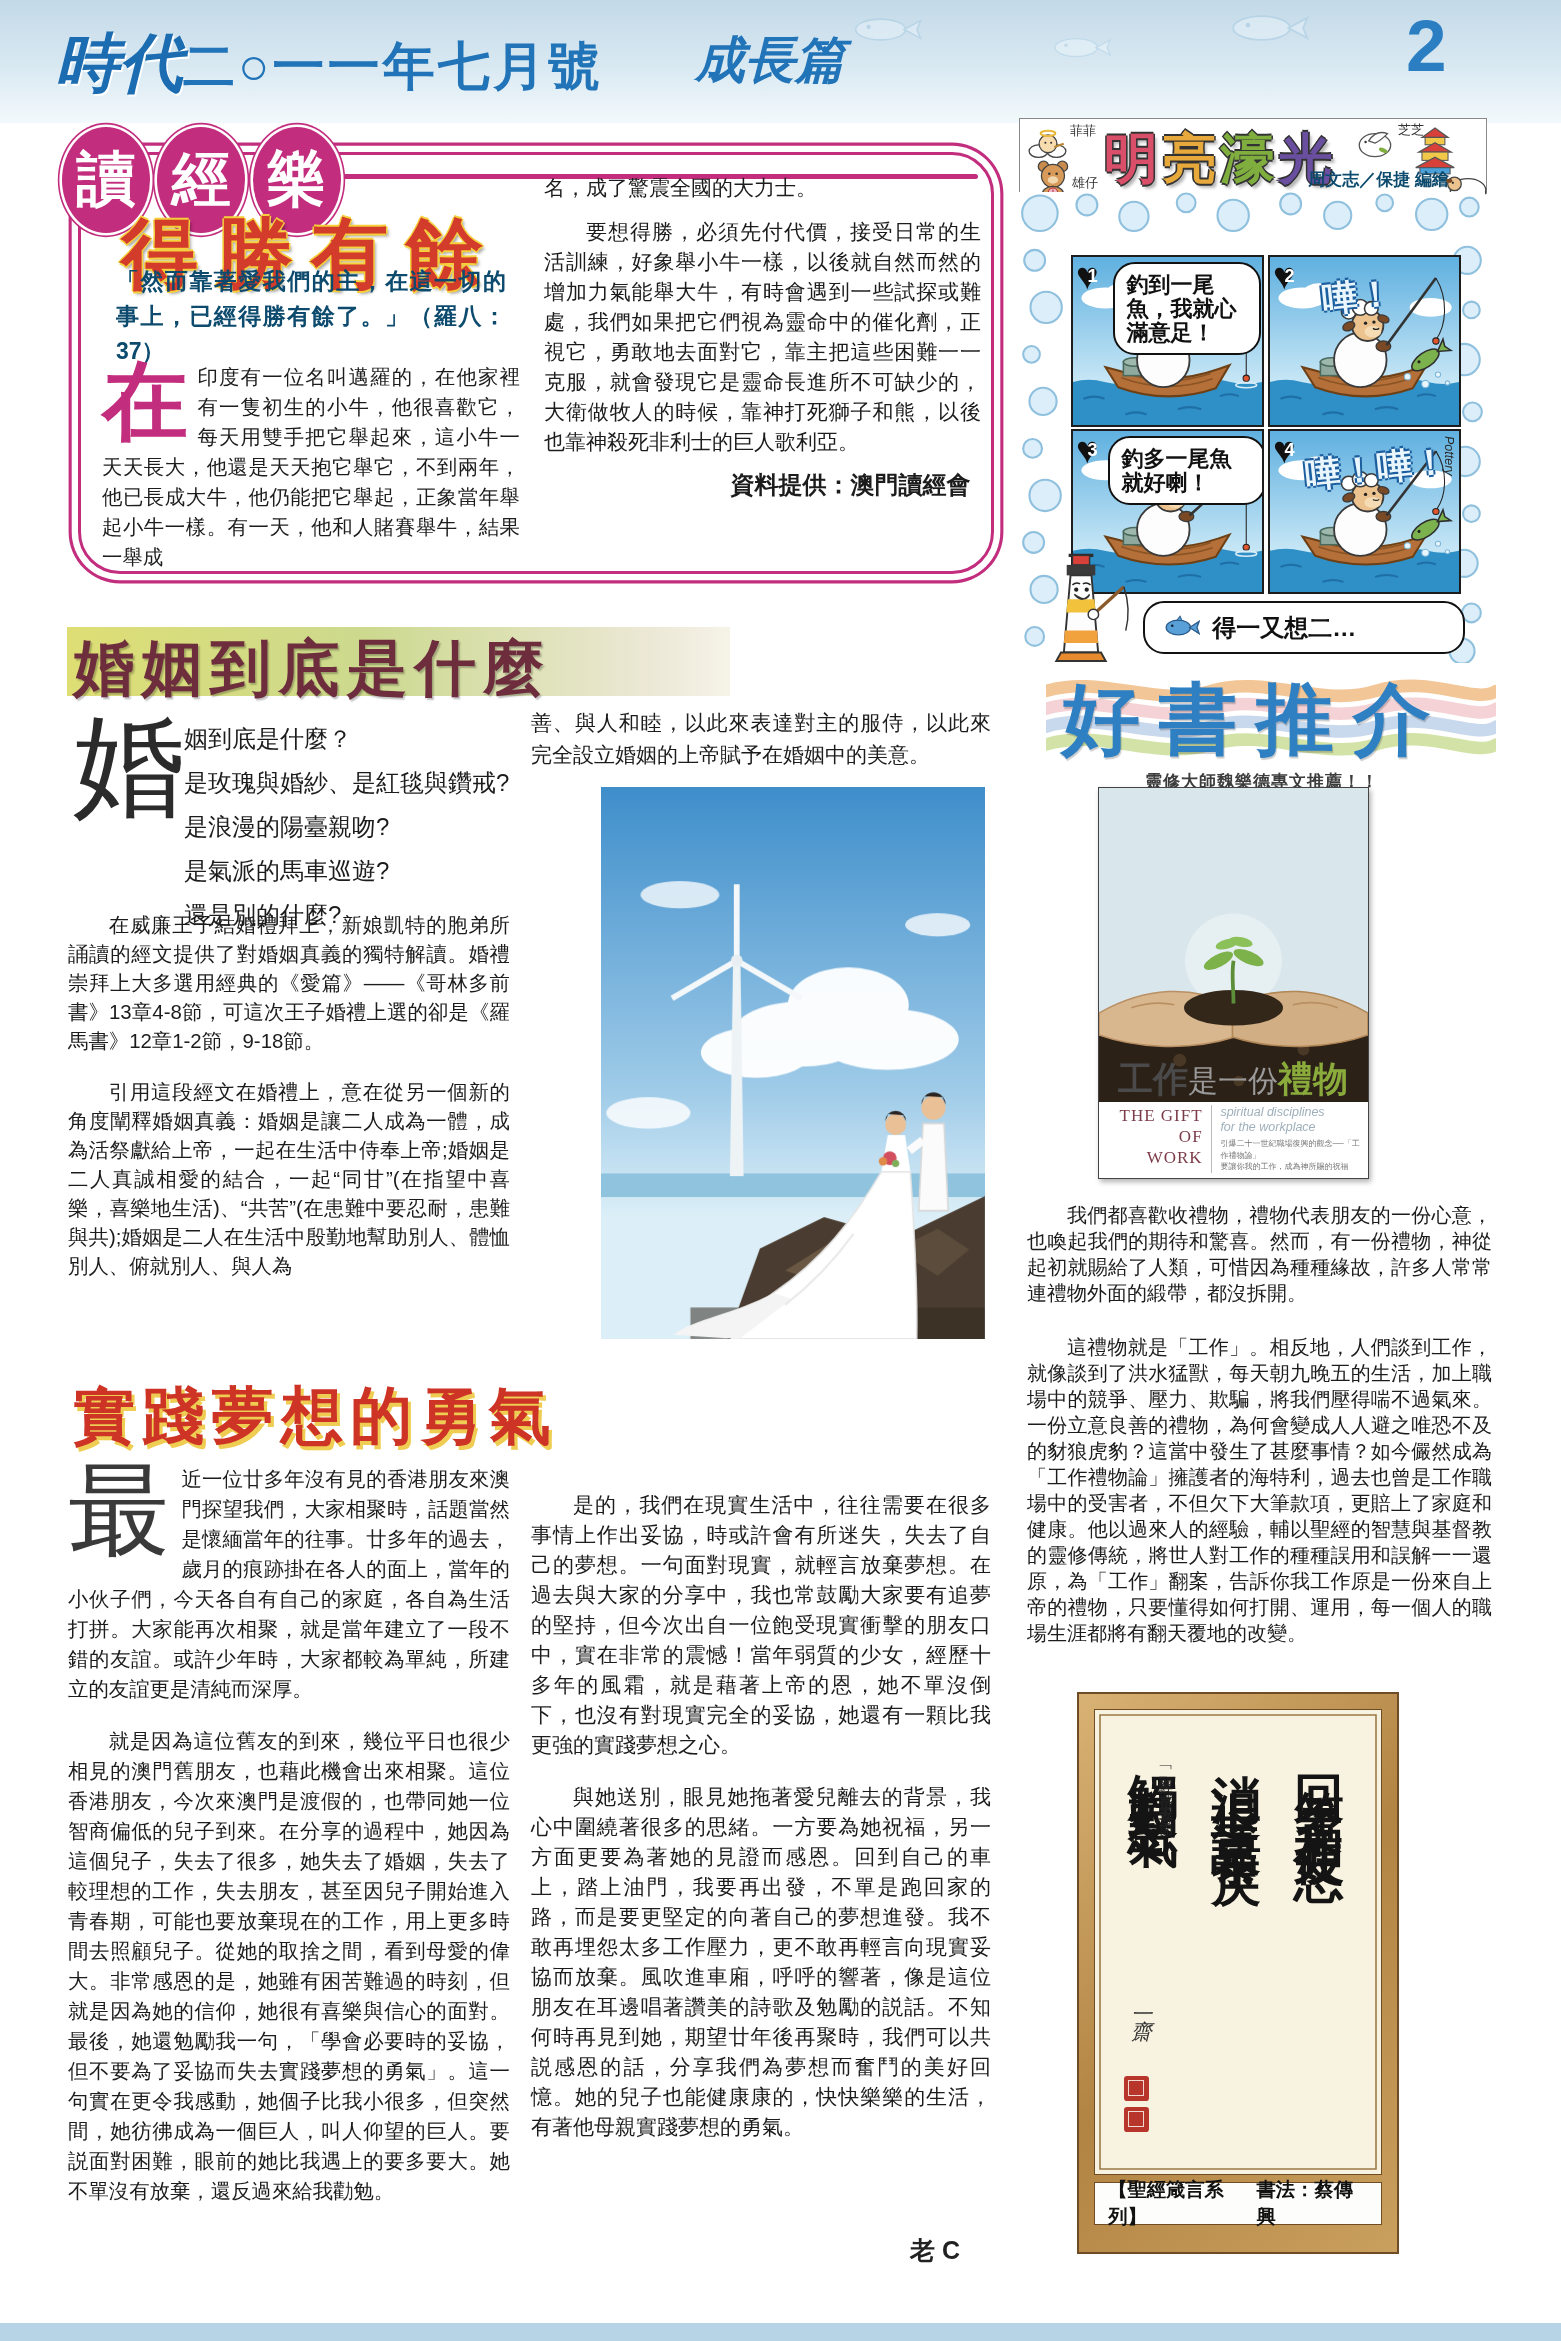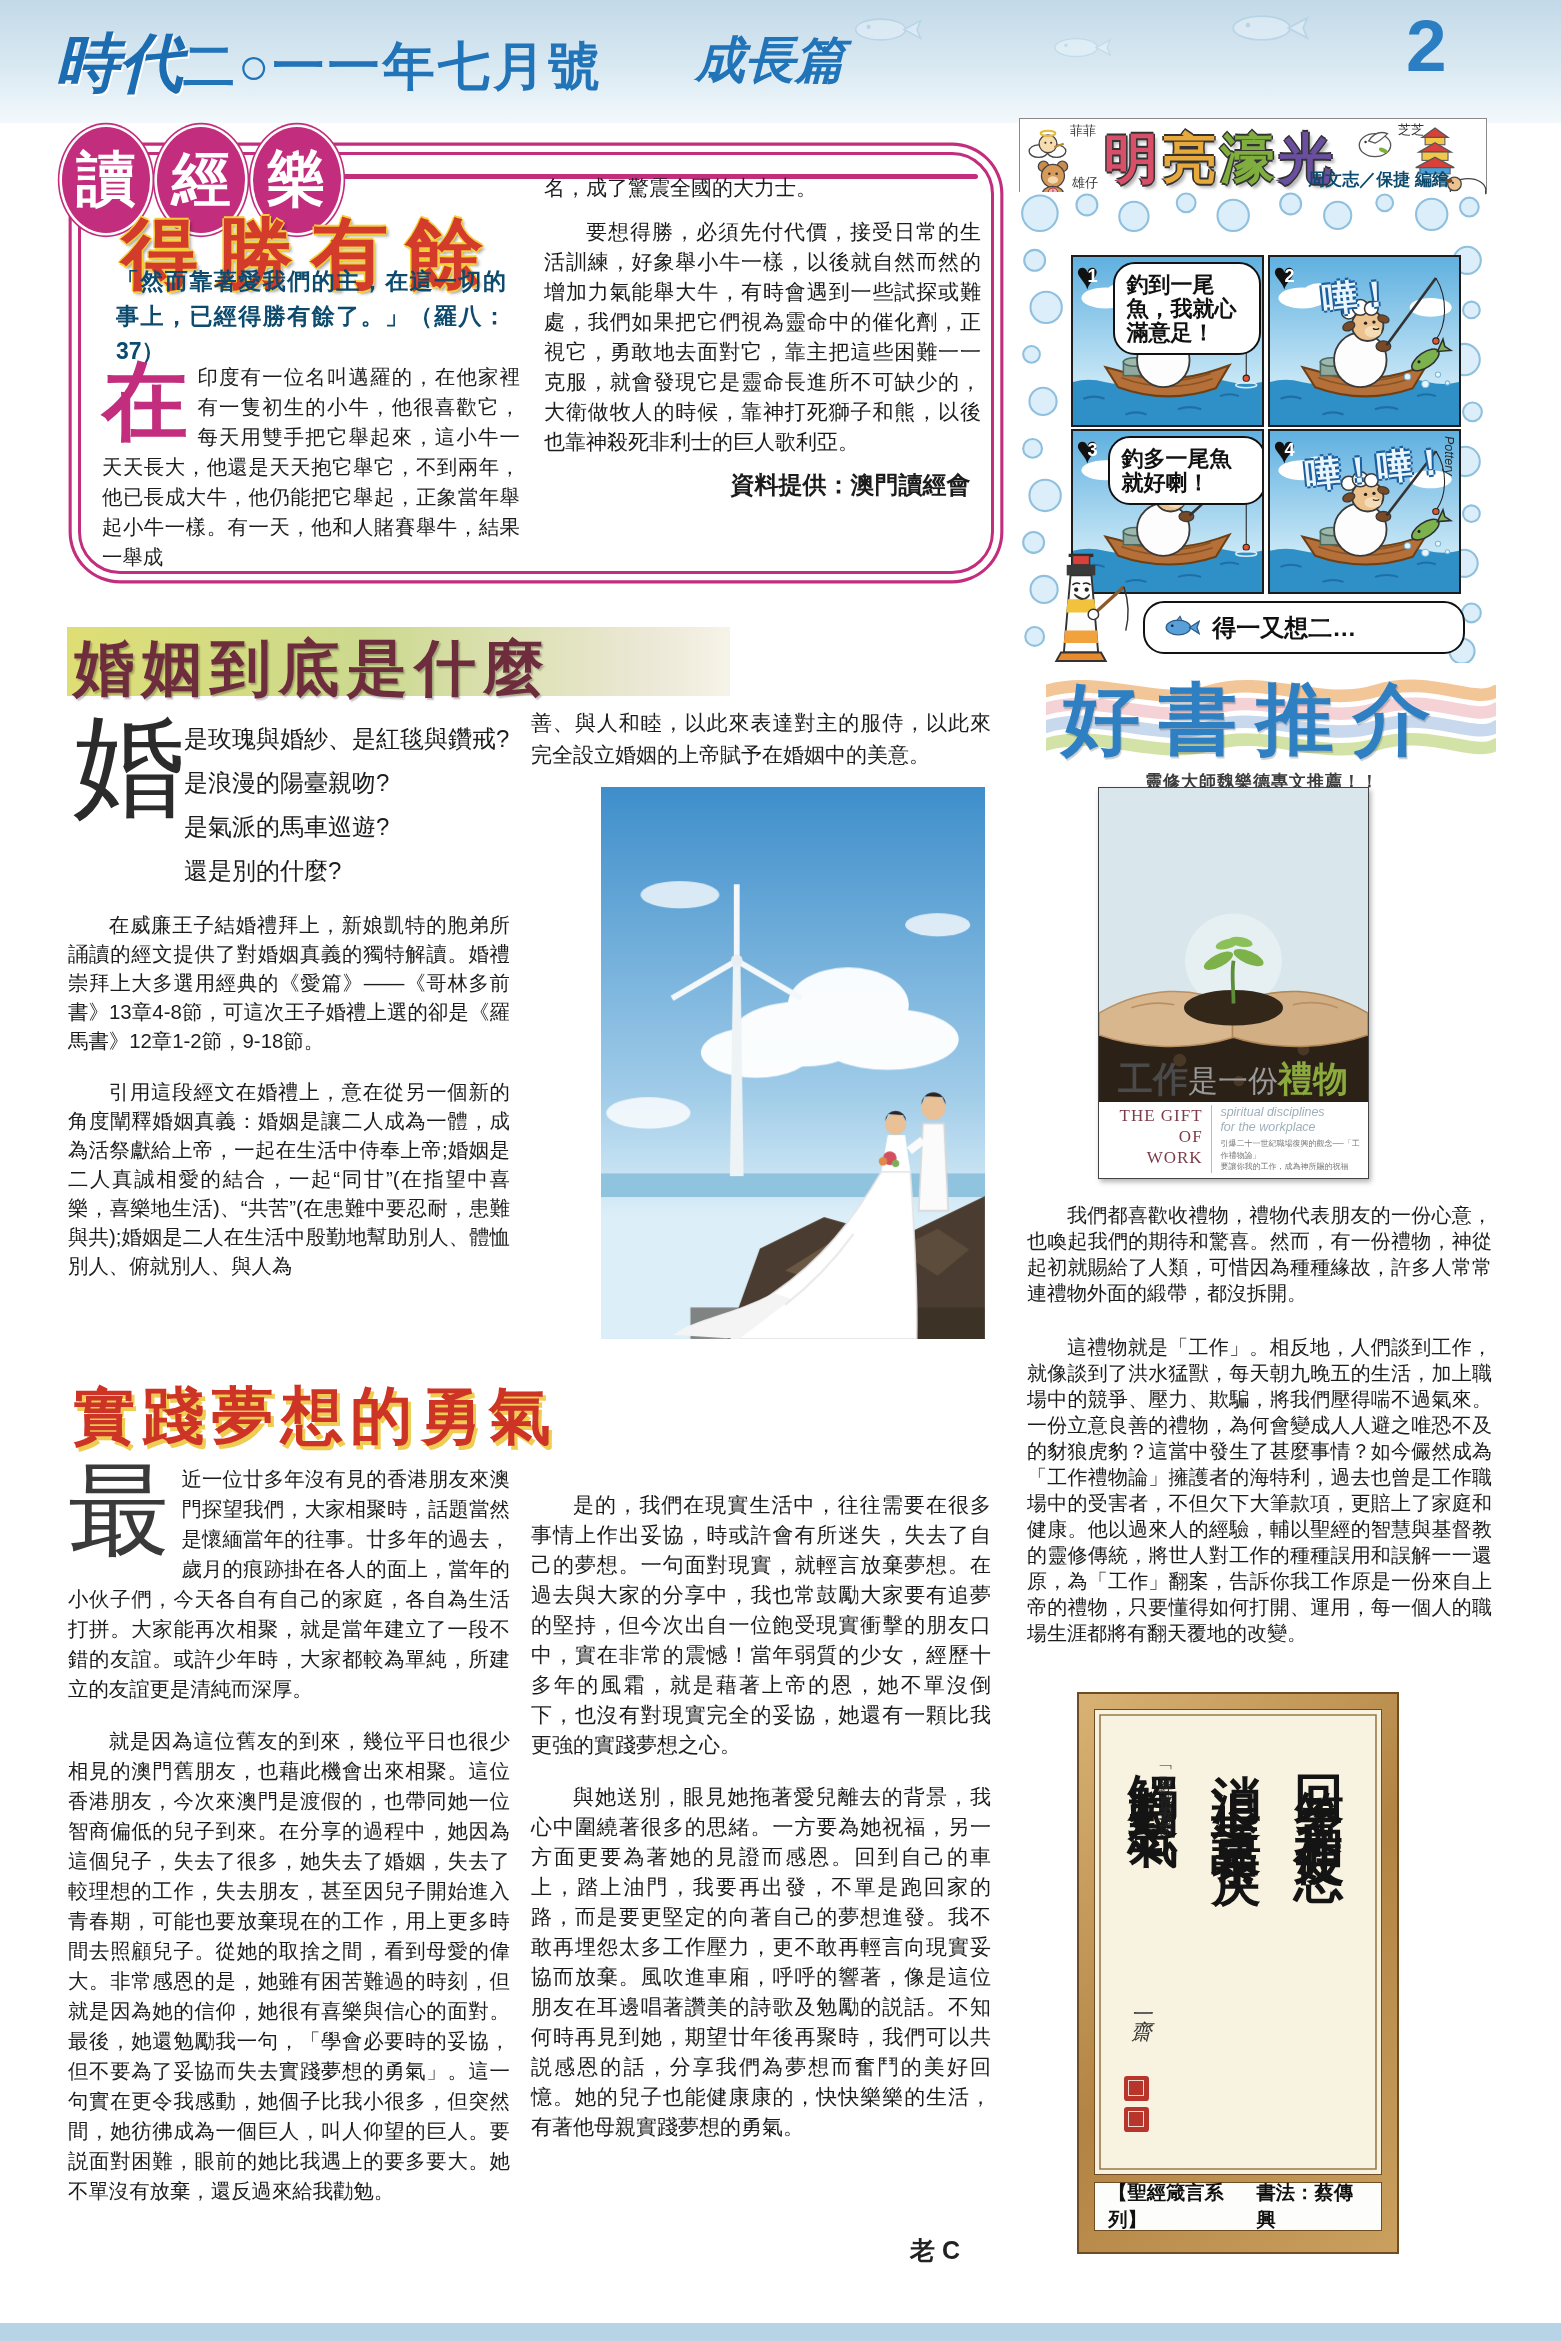--- a/index.html
+++ b/index.html
@@ -102,21 +102,21 @@
     border:1.6px solid #6f4c24;box-sizing:border-box;box-shadow:inset 0 0 0 4.2px #f8f2e0,inset 0 0 0 5.8px #9a7a46;}
   .cal-cols{position:absolute;top:25px;right:21px;height:418px;writing-mode:vertical-rl;
     font-family:"Liberation Serif",serif;color:#141414;}
   .cal-col{font-size:50px;letter-spacing:15.7px;line-height:83px;font-weight:bold;}
   .cal-note{position:absolute;left:62px;top:50px;writing-mode:vertical-rl;font-size:14px;color:#222;
     letter-spacing:4.7px;font-family:"Liberation Serif",serif;}
   .cal-sig{position:absolute;left:33px;top:293px;writing-mode:vertical-rl;font-size:21px;color:#333;
     font-family:"Liberation Serif",serif;font-style:italic;}
   .seal{position:absolute;width:25px;height:25px;background:#b8352c;border-radius:3.1px;}
   .seal:after{content:"";position:absolute;left:4.2px;top:4.2px;right:4.2px;bottom:4.2px;border:1.6px solid #f0d9ce;}
-  .cal-footer{height:49px;margin-top:6.3px;background:#fdfdfb;border:1.6px solid #6f4c24;box-sizing:border-box;
+  .cal-footer{height:43px;margin-top:6.3px;background:#fdfdfb;border:1.6px solid #6f4c24;box-sizing:border-box;
     display:flex;align-items:center;justify-content:space-between;padding:0 13.6px;font-size:19.3px;font-weight:bold;color:#111;}
   .bottom-strip{left:0;top:2323px;width:1561px;height:19.3px;background:#b7d3e6;}
 </style>
 </head>
 <body>
 
 <div id="page">
 
   <svg width="0" height="0" style="position:absolute" aria-hidden="true">
     <defs>
@@ -379,20 +379,21 @@
       <circle cx="26" cy="26" r="3" fill="#123"></circle>
     </svg>
     <span>得一又想二…</span>
   </div>
 
   <div class="abs marr-band">
     <div class="marr-title">婚姻到底是什麼</div>
   </div>
   <div class="abs marr-dropcap">婚</div>
   <div class="abs marr-intro">
+    <div>姻到底是什麼？</div>
     <div>是玫瑰與婚紗、是紅毯與鑽戒?</div>
     <div>是浪漫的陽臺親吻?</div>
     <div>是氣派的馬車巡遊?</div>
     <div>還是別的什麼?</div>
   </div>
   <p class="abs marr-p ind" style="top:911px">在威廉王子結婚禮拜上，新娘凱特的胞弟所誦讀的經文提供了對婚姻真義的獨特解讀。婚禮崇拜上大多選用經典的《愛篇》——《哥林多前書》13章4-8節，可這次王子婚禮上選的卻是《羅馬書》12章1-2節，9-18節。</p>
   <p class="abs marr-p ind" style="top:1078px">引用這段經文在婚禮上，意在從另一個新的角度闡釋婚姻真義：婚姻是讓二人成為一體，成為活祭獻給上帝，一起在生活中侍奉上帝;婚姻是二人真誠相愛的結合，一起“同甘”(在指望中喜樂，喜樂地生活)、“共苦”(在患難中要忍耐，患難與共);婚姻是二人在生活中殷勤地幫助別人、體恤別人、俯就別人、與人為</p>
   <p class="abs marr-colB">善、與人和睦，以此來表達對主的服侍，以此來完全設立婚姻的上帝賦予在婚姻中的美意。</p>
 
   <div class="abs photo-frame">

